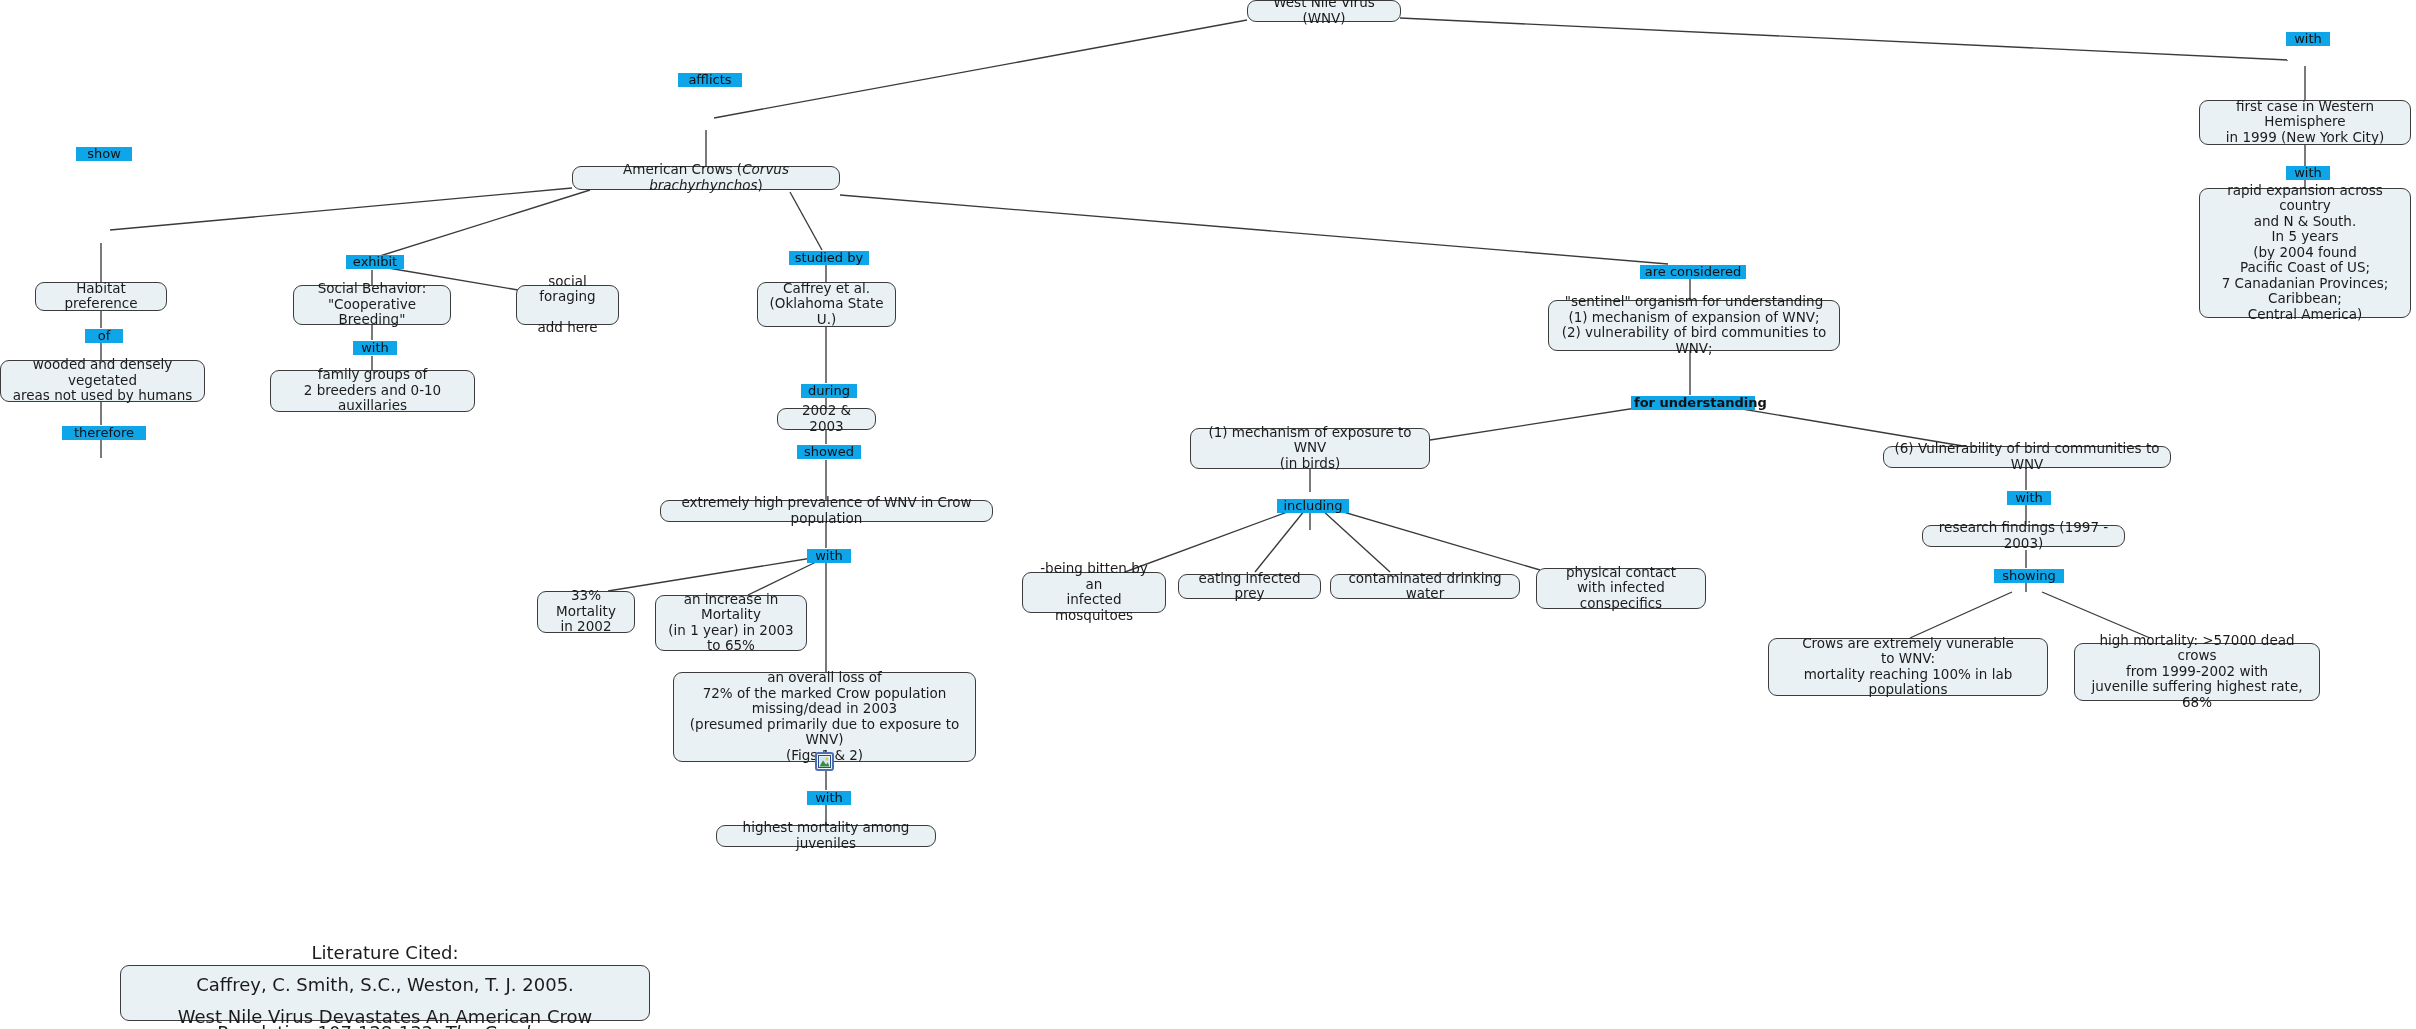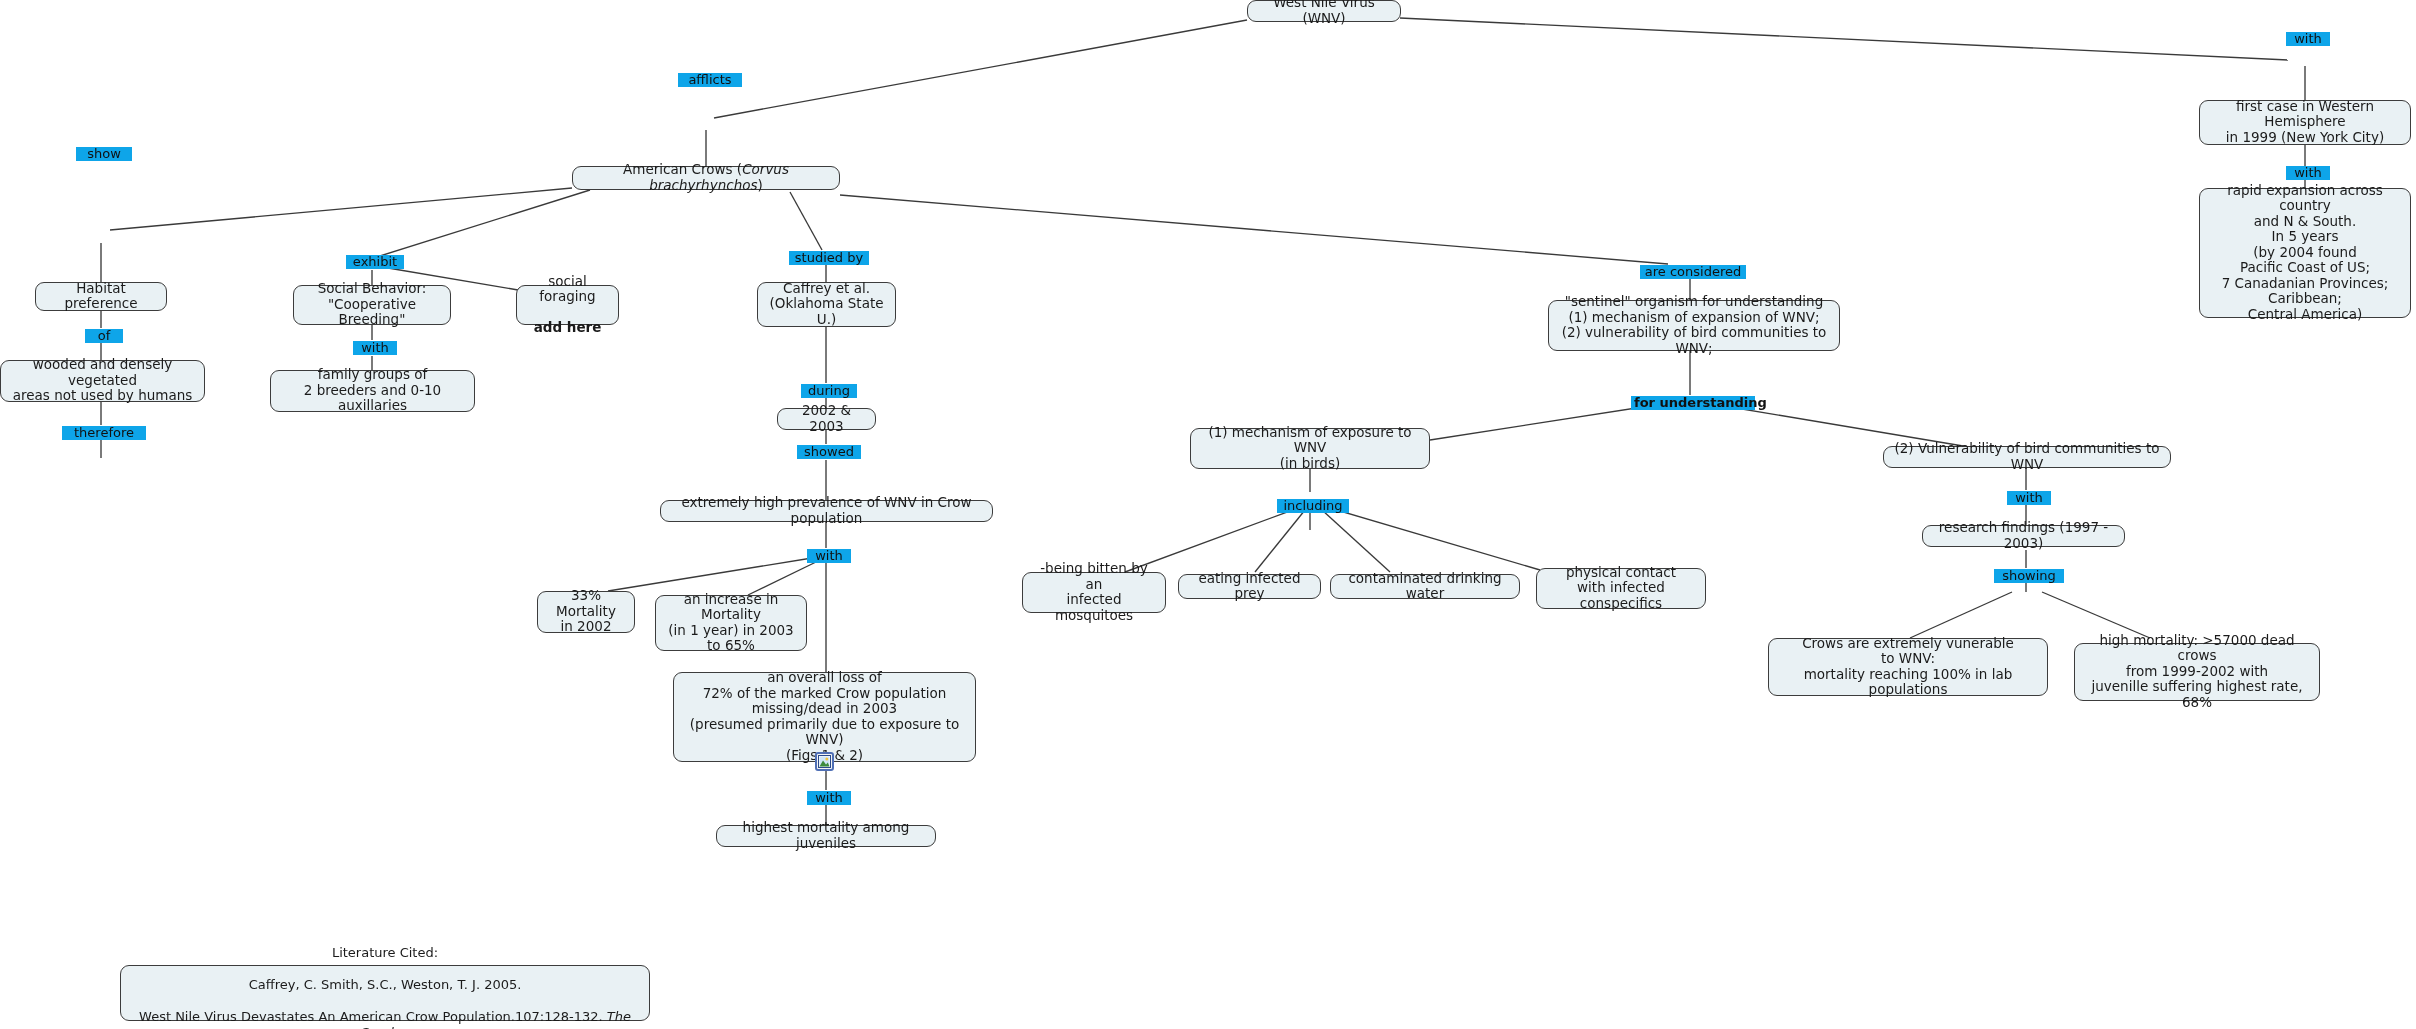--- a/index.html
+++ b/index.html
@@ -51,37 +51,37 @@
     position: absolute;
     color: #111111;
     font-size: 13px;
     line-height: 14px;
     background: #0ea5e9;
     padding: 0 3px;
     white-space: nowrap;
     text-align: center;
   }
   .italic { font-style: italic; }
-  .bold { font-weight: bold; }
+  .bold { font-weight: normal; }
   .img-badge {
     position: absolute;
     width: 19px;
     height: 19px;
     box-sizing: border-box;
     border: 2px solid #4f6fb5;
     border-radius: 3px;
     background: #f4f4f4;
     padding: 1px;
     display: flex;
     align-items: center;
     justify-content: center;
   }
   .img-badge svg { display: block; }
   .cite {
-    font-size: 13px;
+    font-size: 18px;
     line-height: 16px;
   }
 </style>
 </head>
 <body>
 
 <div id="canvas">
 
   <svg class="links" viewBox="0 0 2416 1029">
 
@@ -276,21 +276,21 @@
   <div class="node" style="left:1330px; top:574px; width:190px; height:25px;">
     <span>contaminated drinking water</span>
   </div>
 
   <div class="node" style="left:1536px; top:568px; width:170px; height:41px;">
     <span>physical contact
 with infected conspecifics</span>
   </div>
 
   <div class="node" style="left:1883px; top:446px; width:288px; height:22px;">
-    <span>(2) Vulnerability of bird communities to WNV</span>
+    <span>(6) Vulnerability of bird communities to WNV</span>
   </div>
 
   <div class="node" style="left:1922px; top:525px; width:203px; height:22px;">
     <span>research findings (1997 - 2003)</span>
   </div>
 
   <div class="node" style="left:1768px; top:638px; width:280px; height:58px;">
     <span>Crows are extremely vunerable
 to WNV:
 mortality reaching 100% in lab populations</span>

